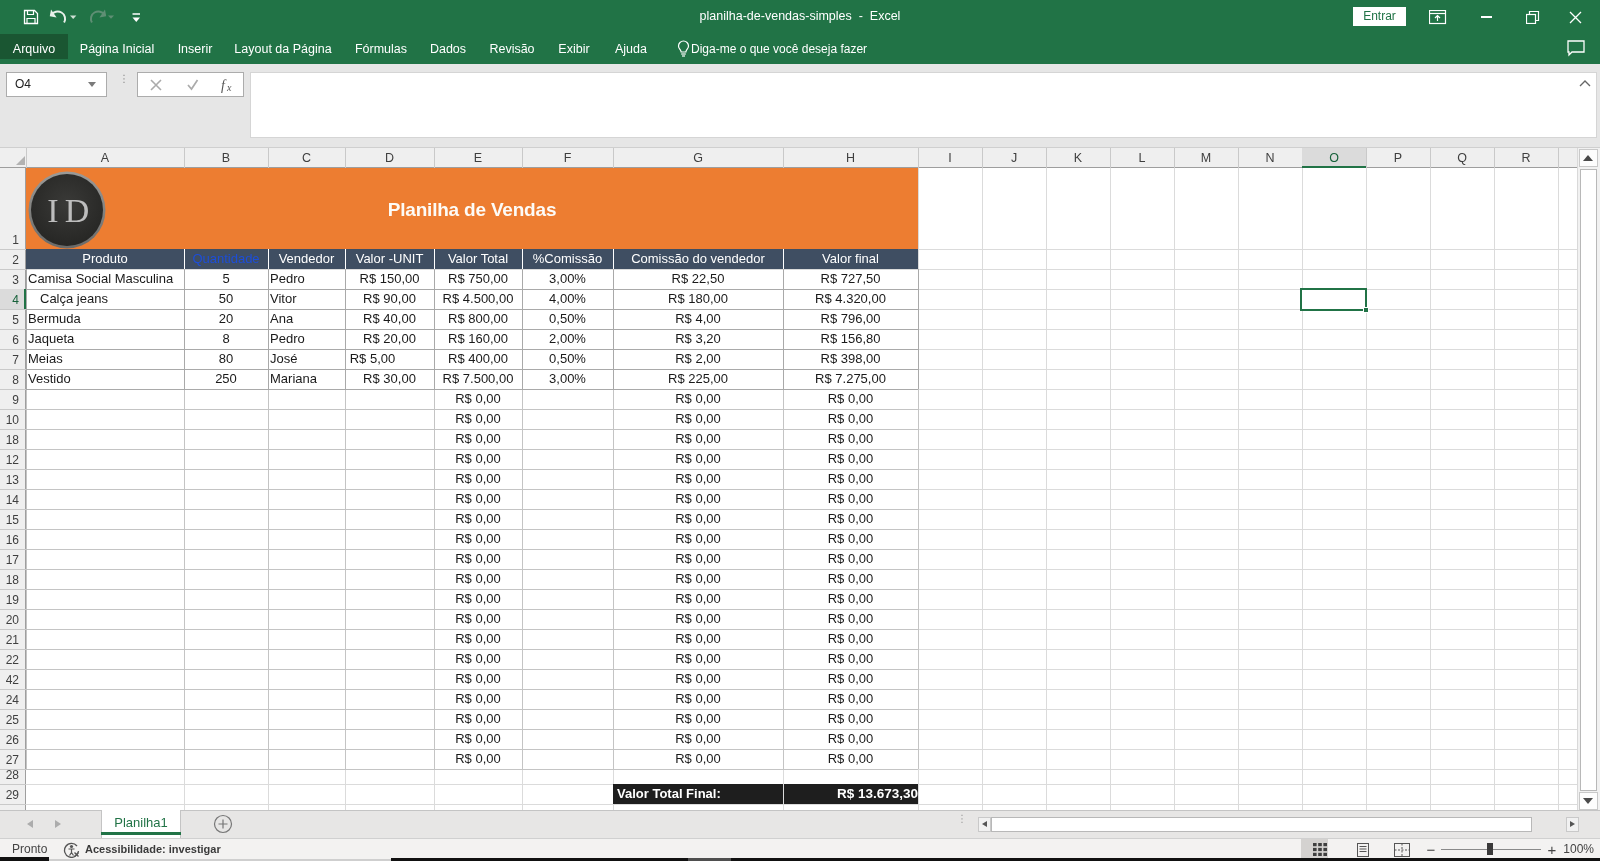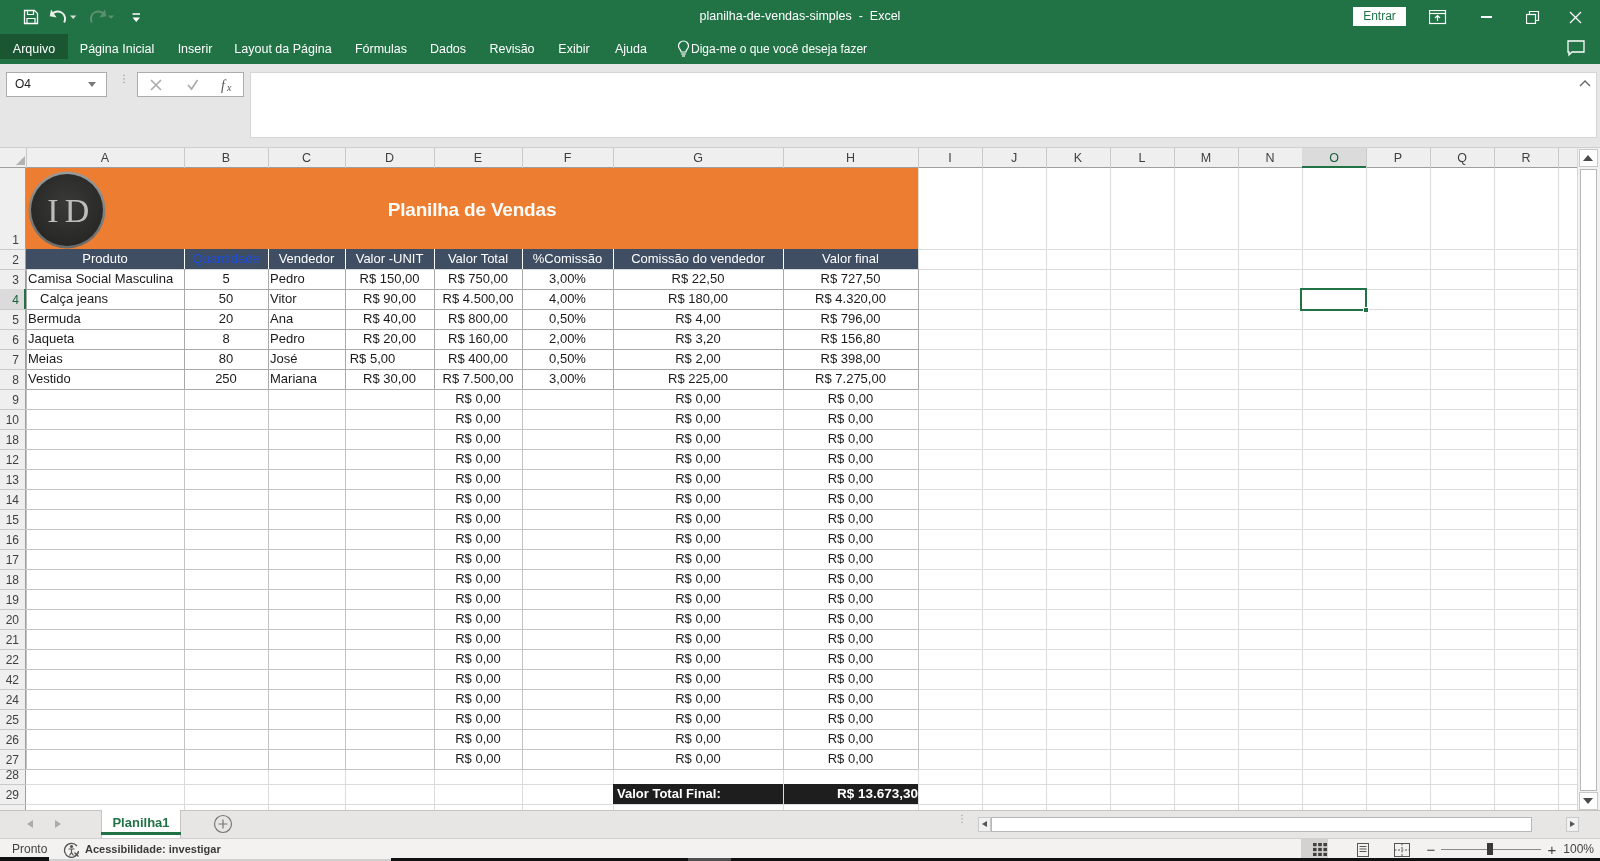--- a/index.html
+++ b/index.html
@@ -421,21 +421,21 @@
 <div class="a" style="left:1577px;top:148px;width:23px;height:662px;background:#F1F1F1;border-left:1px solid #d9d9d9"></div>
 <div class="a" style="left:1579px;top:149px;width:19px;height:18px;background:#FDFDFD;border:1px solid #C9C9C9"></div>
 <div class="a" style="left:1583px;top:155px;width:0;height:0;border-left:5.5px solid transparent;border-right:5.5px solid transparent;border-bottom:6.5px solid #4a4a4a"></div>
 <div class="a" style="left:1580px;top:169px;width:17px;height:622px;background:#fff;border:1px solid #B8B8B8"></div>
 <div class="a" style="left:1579px;top:792px;width:19px;height:18px;background:#FDFDFD;border:1px solid #C9C9C9"></div>
 <div class="a" style="left:1583px;top:798px;width:0;height:0;border-left:5.5px solid transparent;border-right:5.5px solid transparent;border-top:6.5px solid #4a4a4a"></div>
 <div class="a" style="left:0;top:810px;width:1600px;height:28px;background:#E7E6E5;border-top:1px solid #c4c4c4"></div>
 <div class="a" style="left:27px;top:820px;width:0;height:0;border-top:4.5px solid transparent;border-bottom:4.5px solid transparent;border-right:6px solid #ACACAC"></div>
 <div class="a" style="left:55px;top:820px;width:0;height:0;border-top:4.5px solid transparent;border-bottom:4.5px solid transparent;border-left:6px solid #ACACAC"></div>
 <div class="a" style="left:101px;top:810px;width:80px;height:28px;background:#fff;border-left:1px solid #c4c4c4;border-right:1px solid #c4c4c4"></div>
-<div class="a" style="left:101px;top:810px;width:80px;height:25px;color:#217346;font-weight:bold;font-size:13px;text-align:center;line-height:25px">Planilha1</div>
+<div class="a" style="left:101px;top:810px;width:80px;height:25px;color:#217346;font-weight:normal;font-size:13px;text-align:center;line-height:25px">Planilha1</div>
 <div class="a" style="left:101px;top:832px;width:80px;height:3px;background:#217346"></div>
 <svg class="a" style="left:213px;top:814px" width="20" height="20" viewBox="0 0 20 20">
 <circle cx="10" cy="10" r="8.5" fill="none" stroke="#767676" stroke-width="1.2"></circle>
 <path d="M10 5.5 v9 M5.5 10 h9" stroke="#767676" stroke-width="1.2"></path>
 </svg>
 <div class="a" style="left:957px;top:816px;width:4px;height:16px;color:#9a9a9a;font-size:10px;line-height:5px">⋮</div>
 <div class="a" style="left:978px;top:817px;width:13px;height:15px;background:#F1F1F1;border:1px solid #c9c9c9"></div>
 <div class="a" style="left:982px;top:821px;width:0;height:0;border-top:3.5px solid transparent;border-bottom:3.5px solid transparent;border-right:5px solid #555"></div>
 <div class="a" style="left:991px;top:817px;width:541px;height:15px;background:#fff;border:1px solid #B8B8B8"></div>
 <div class="a" style="left:1566px;top:817px;width:13px;height:15px;background:#F1F1F1;border:1px solid #c9c9c9"></div>

